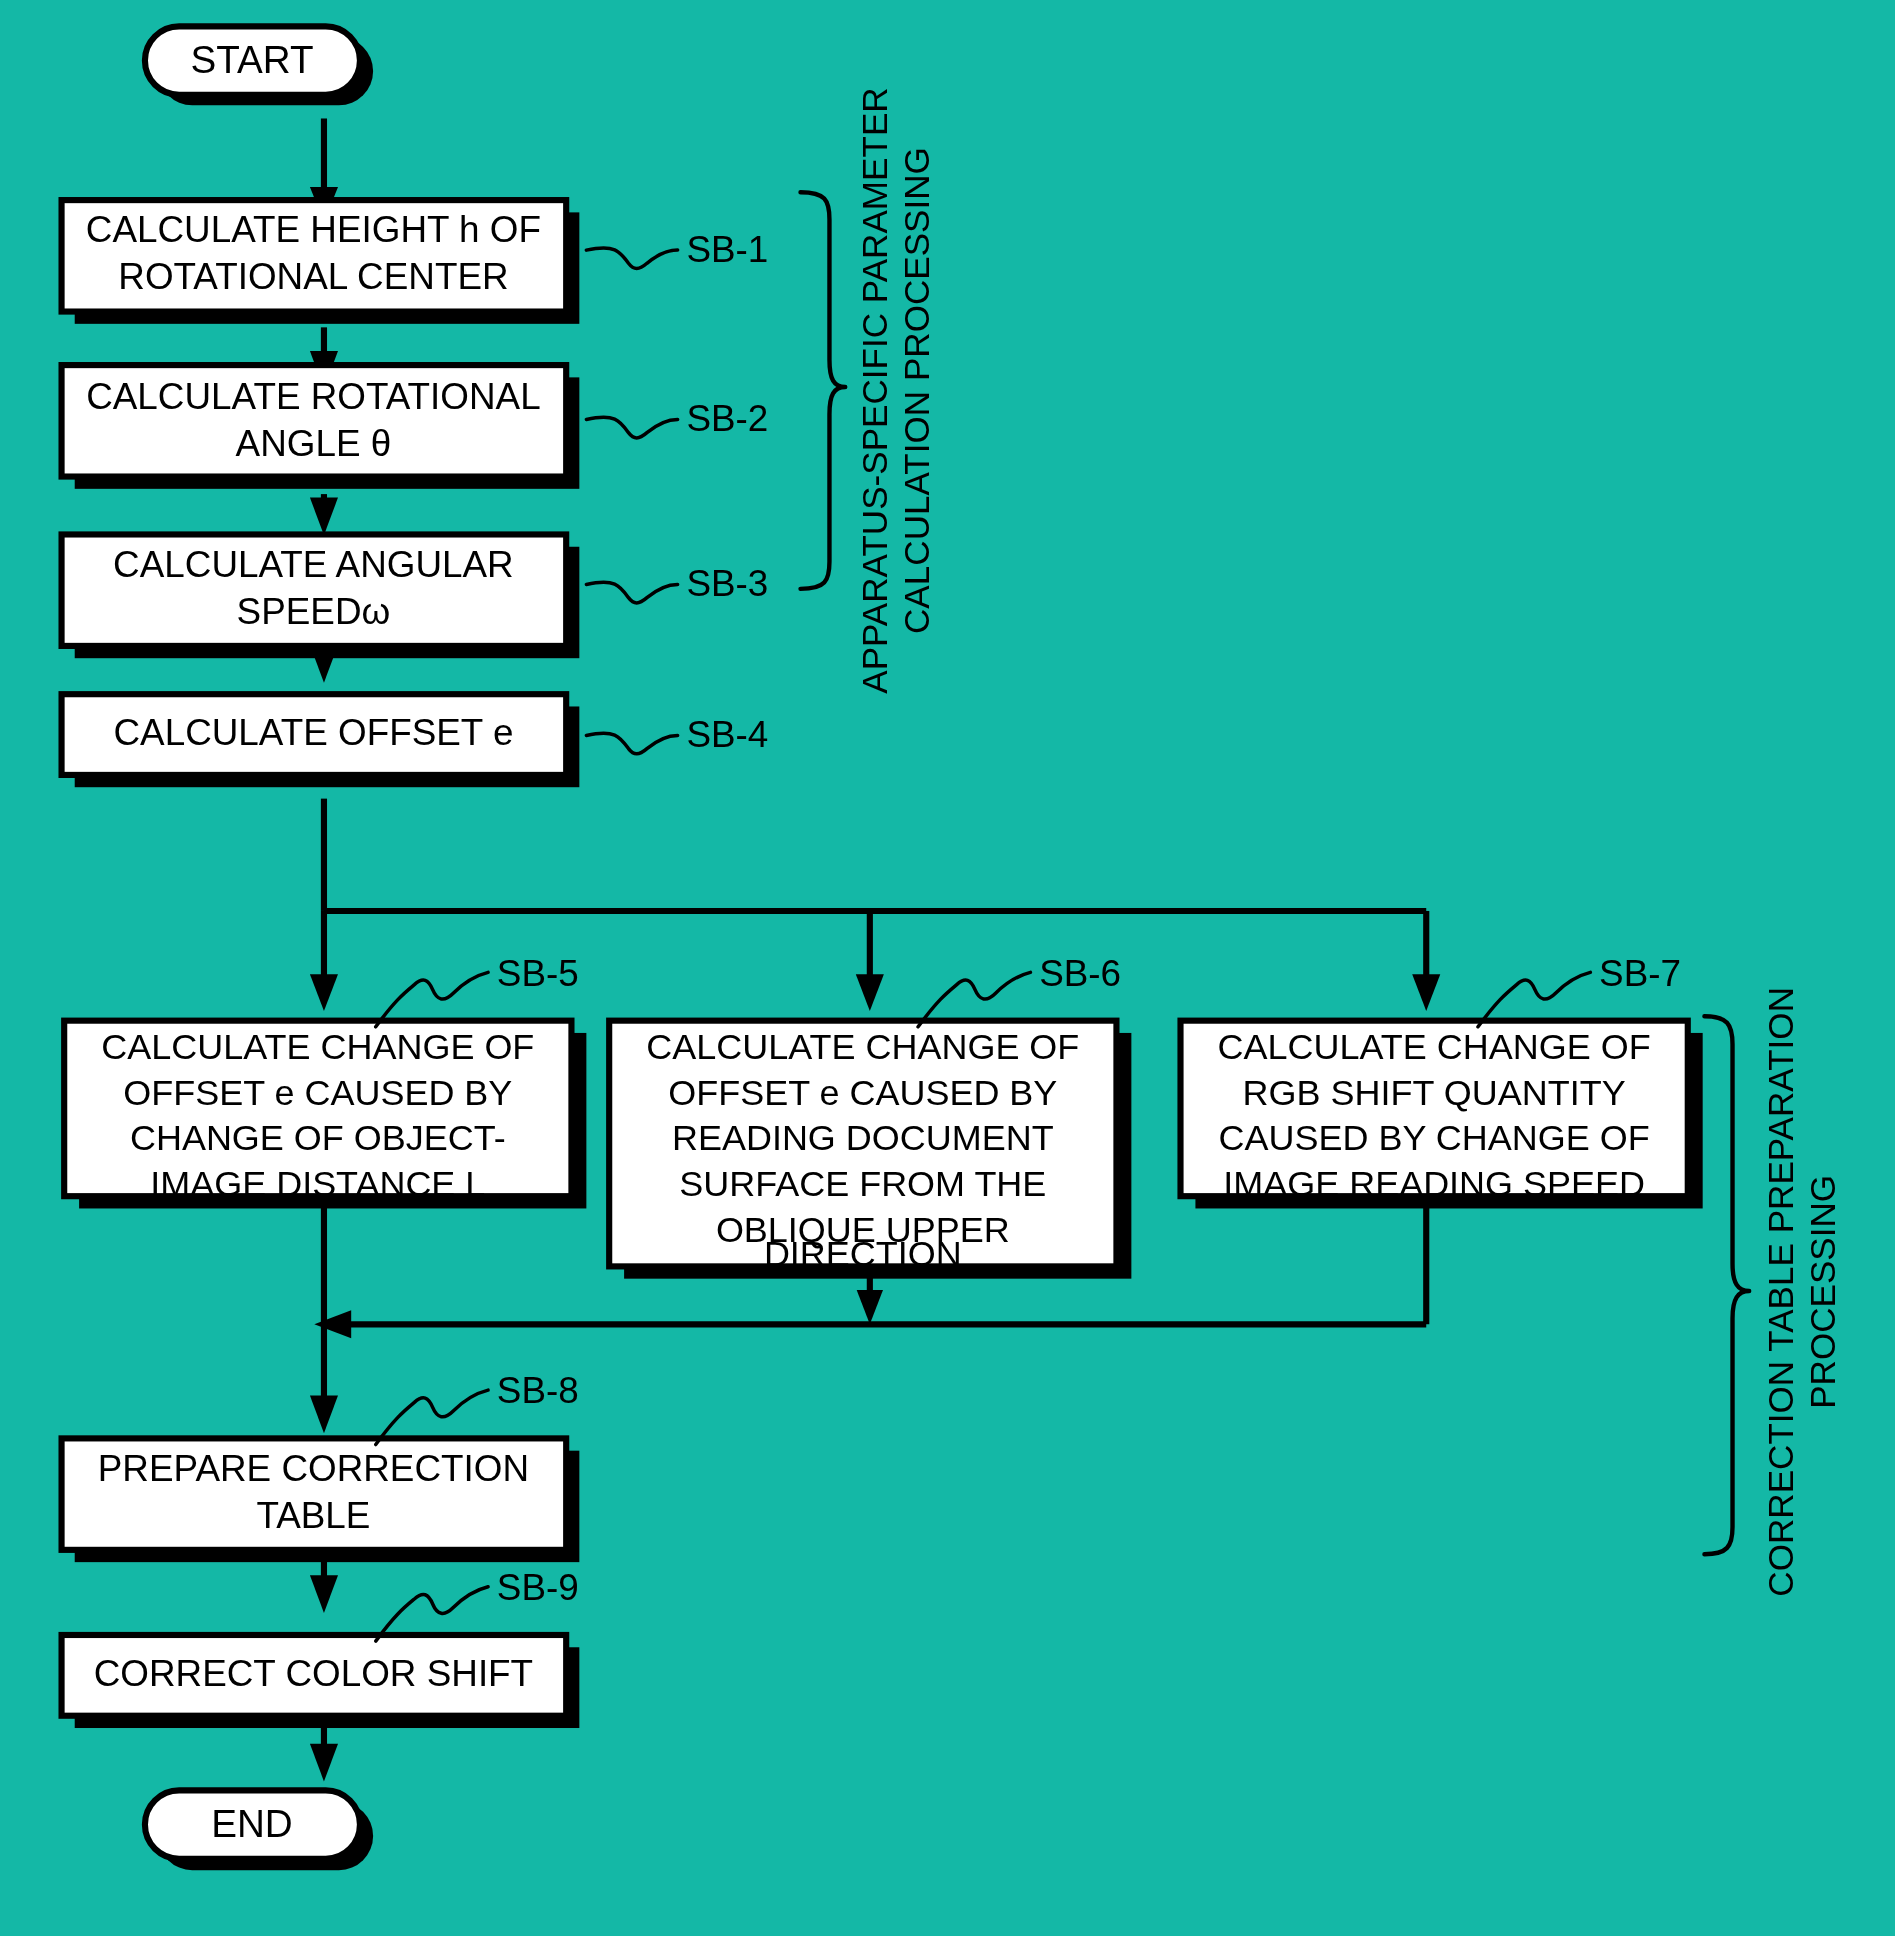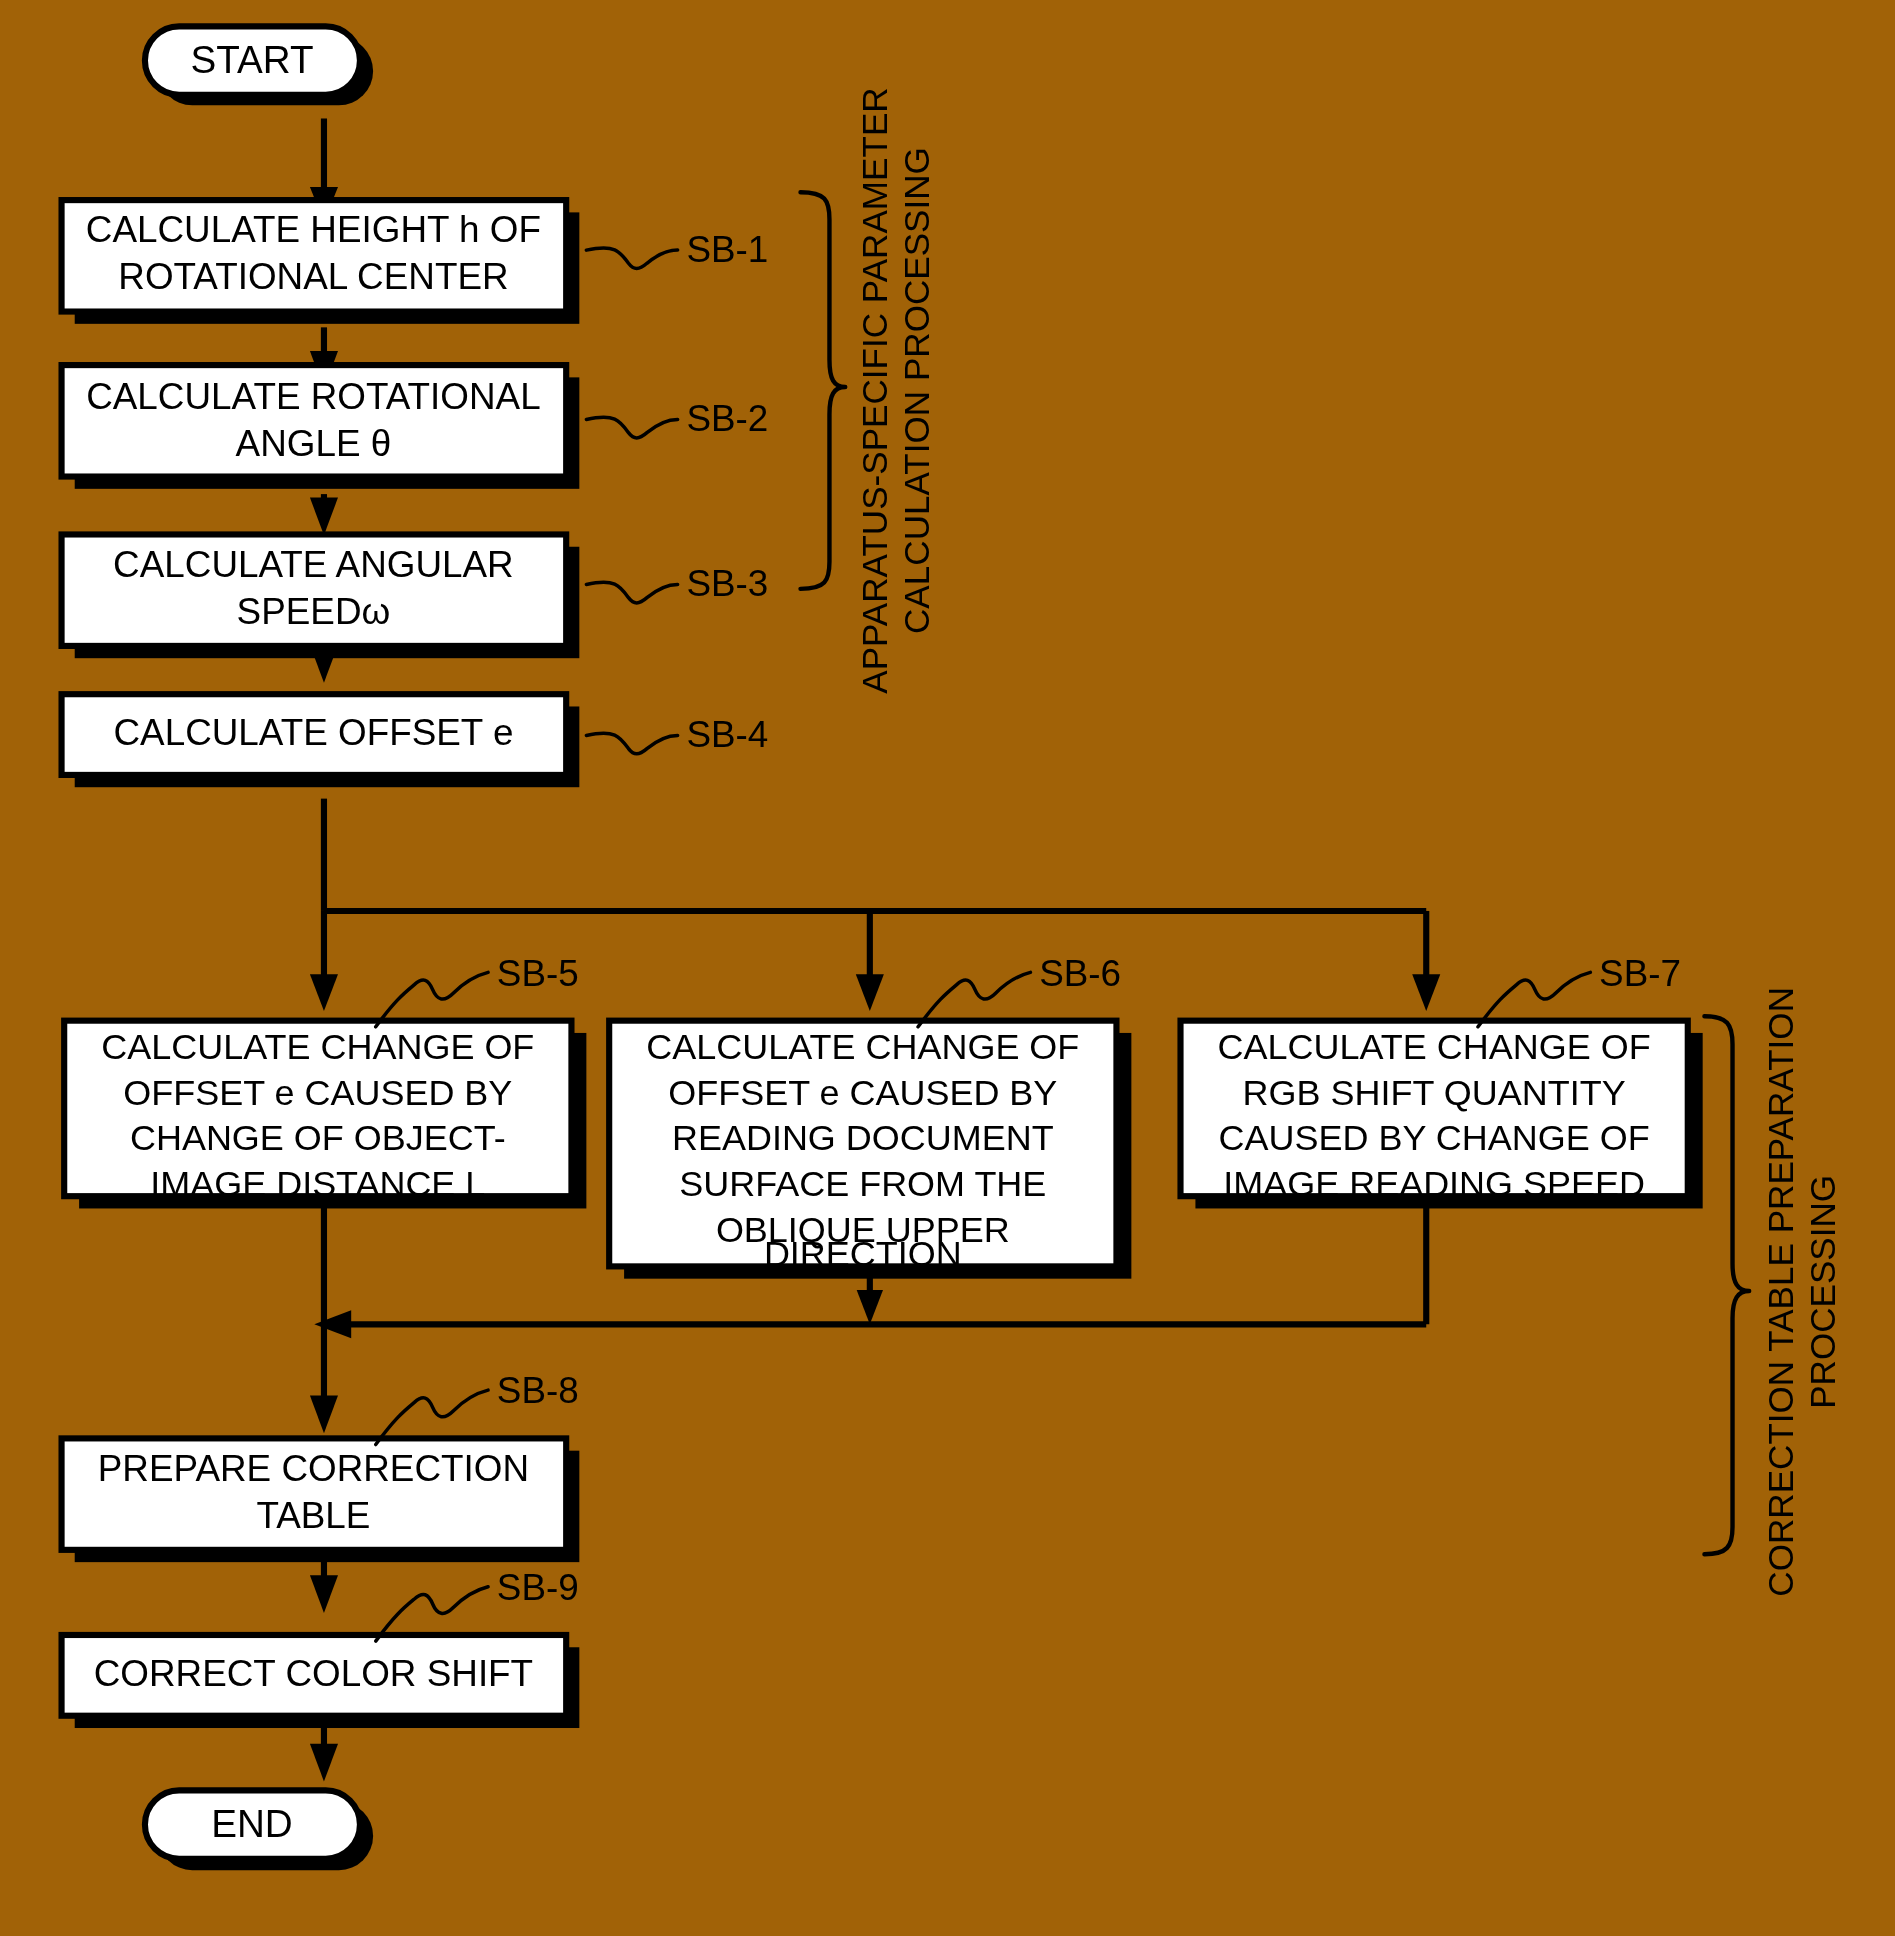--- a/index.html
+++ b/index.html
@@ -7,21 +7,21 @@
     padding: 0;
     background: #ffffff;
   }
   body {
     font-family: "Liberation Sans", sans-serif;
   }
   #canvas {
     position: relative;
     width: 1895px;
     height: 1936px;
-    background: #a16207;
+    background: #14b8a6;
     overflow: hidden;
   }
   svg.layer {
     position: absolute;
     top: 0;
     left: 0;
     width: 1895px;
     height: 1936px;
   }
   .node-text {

